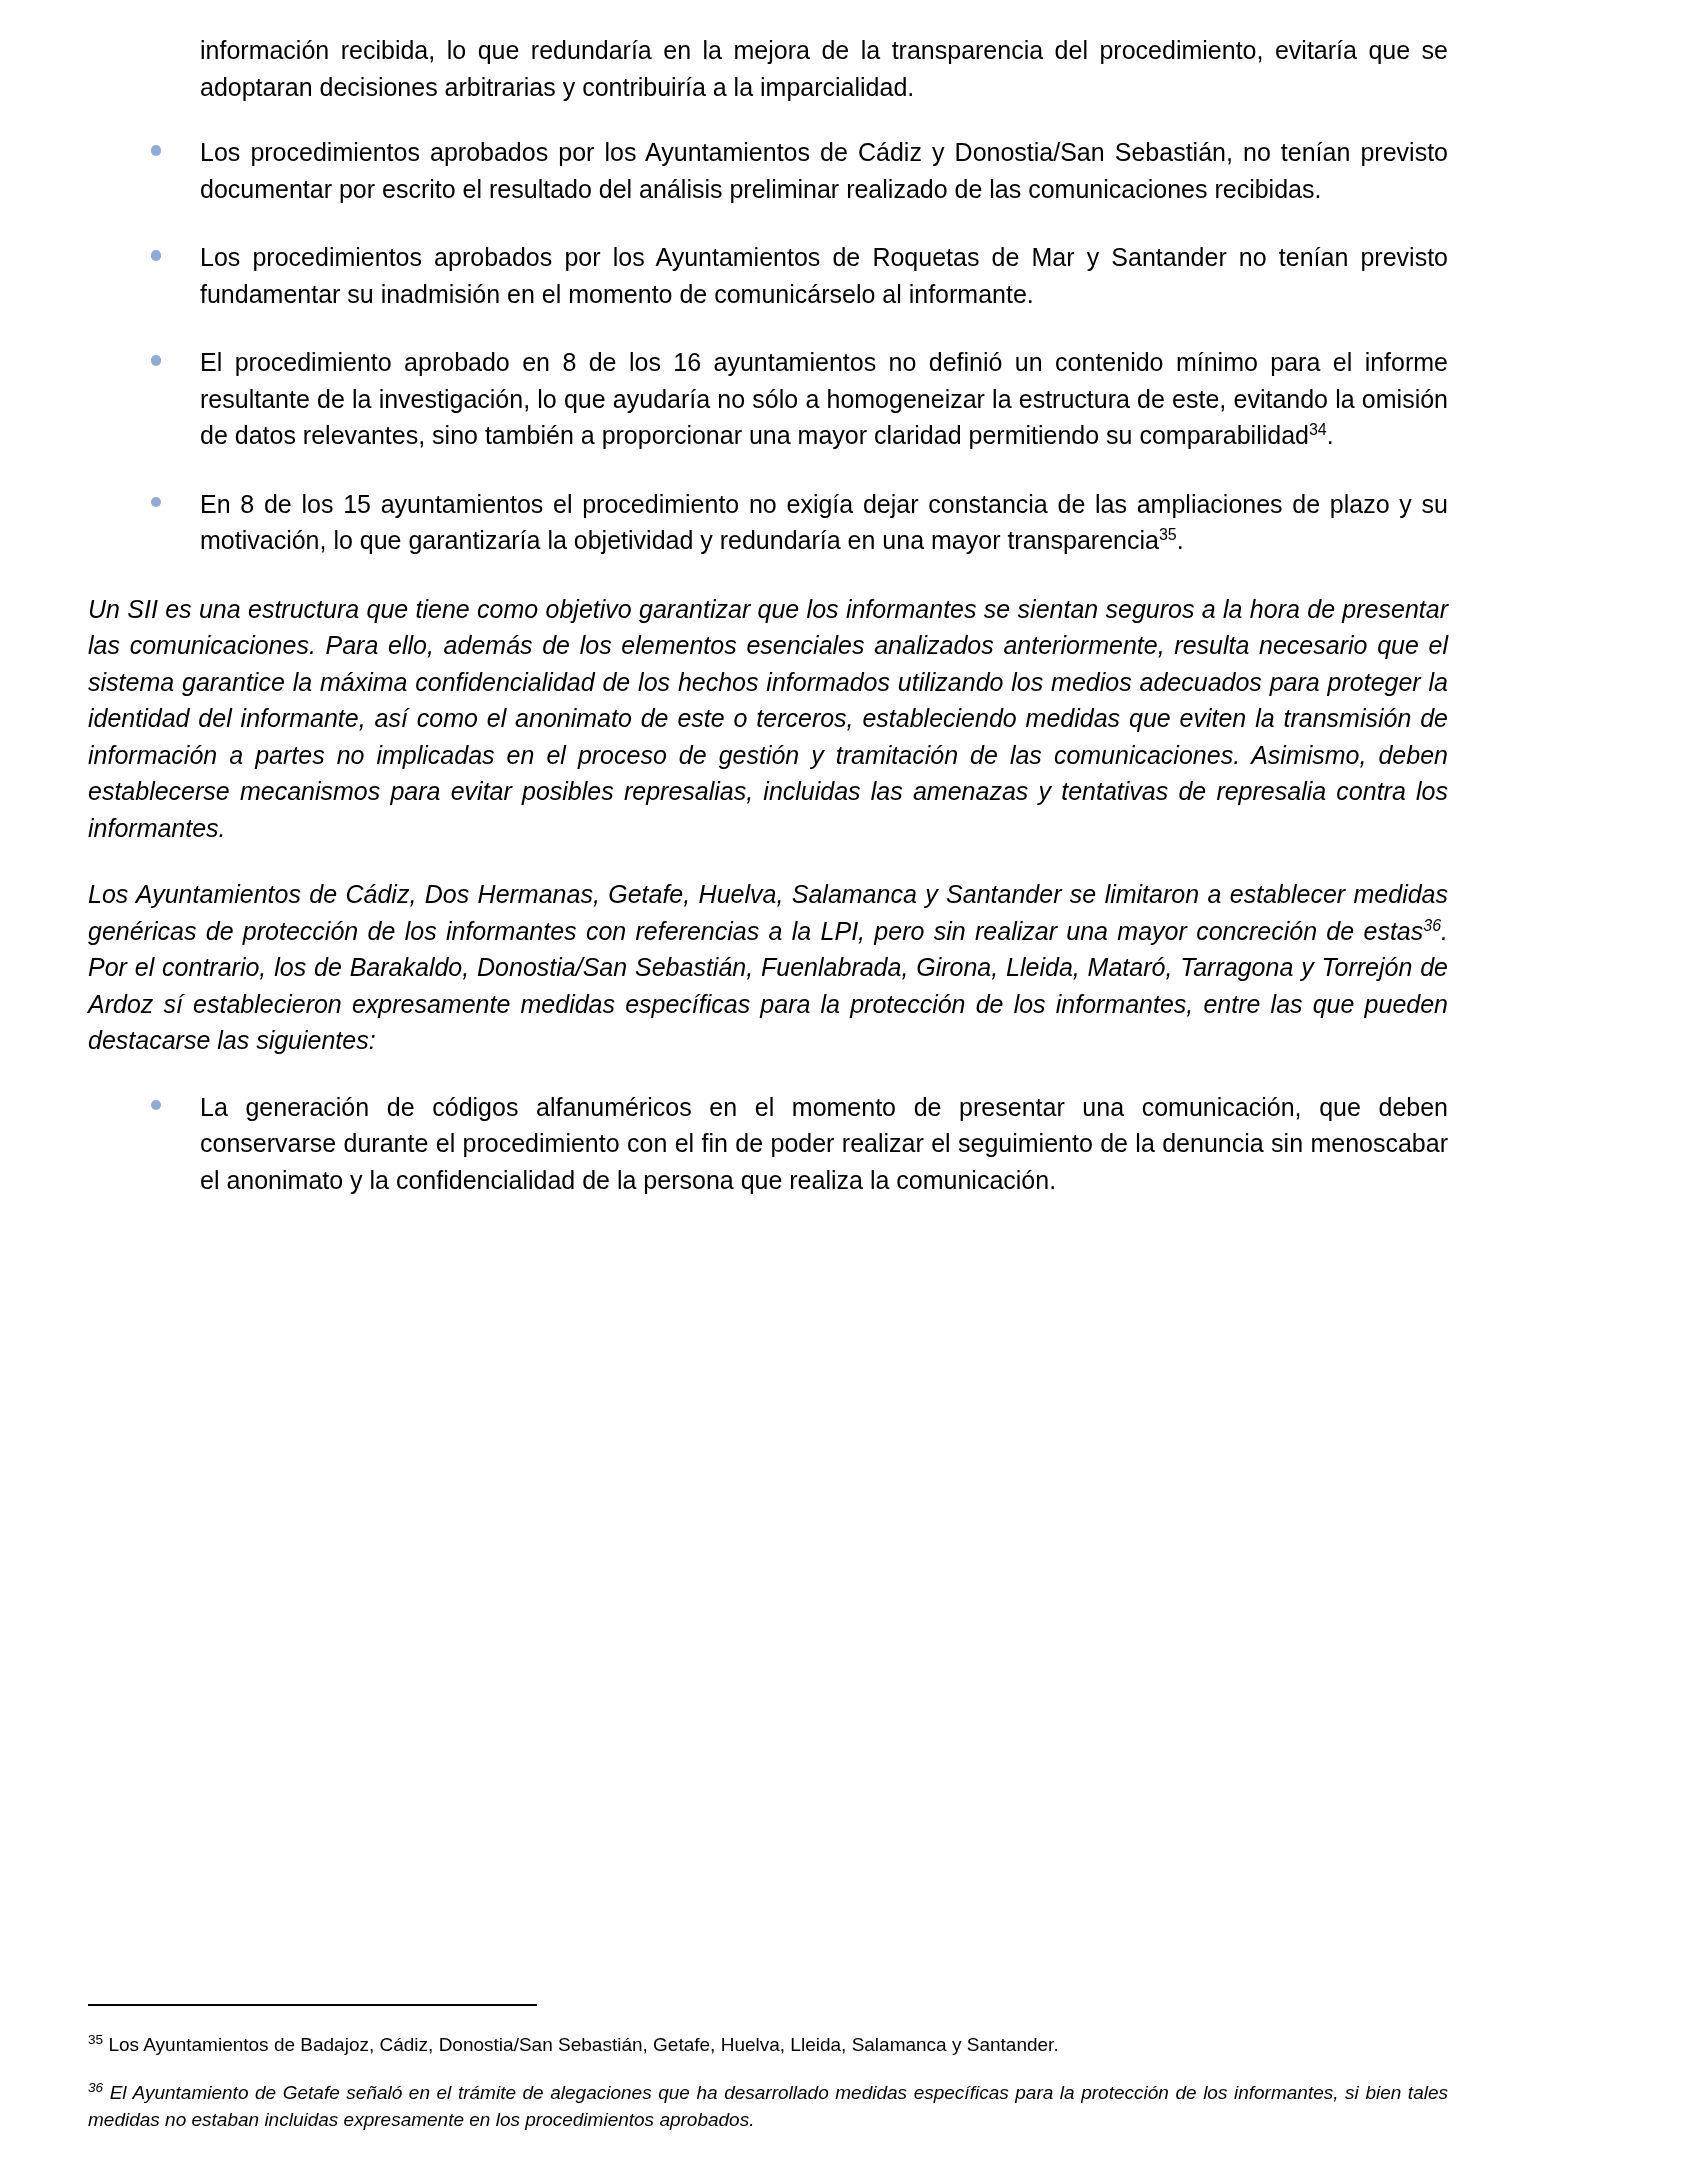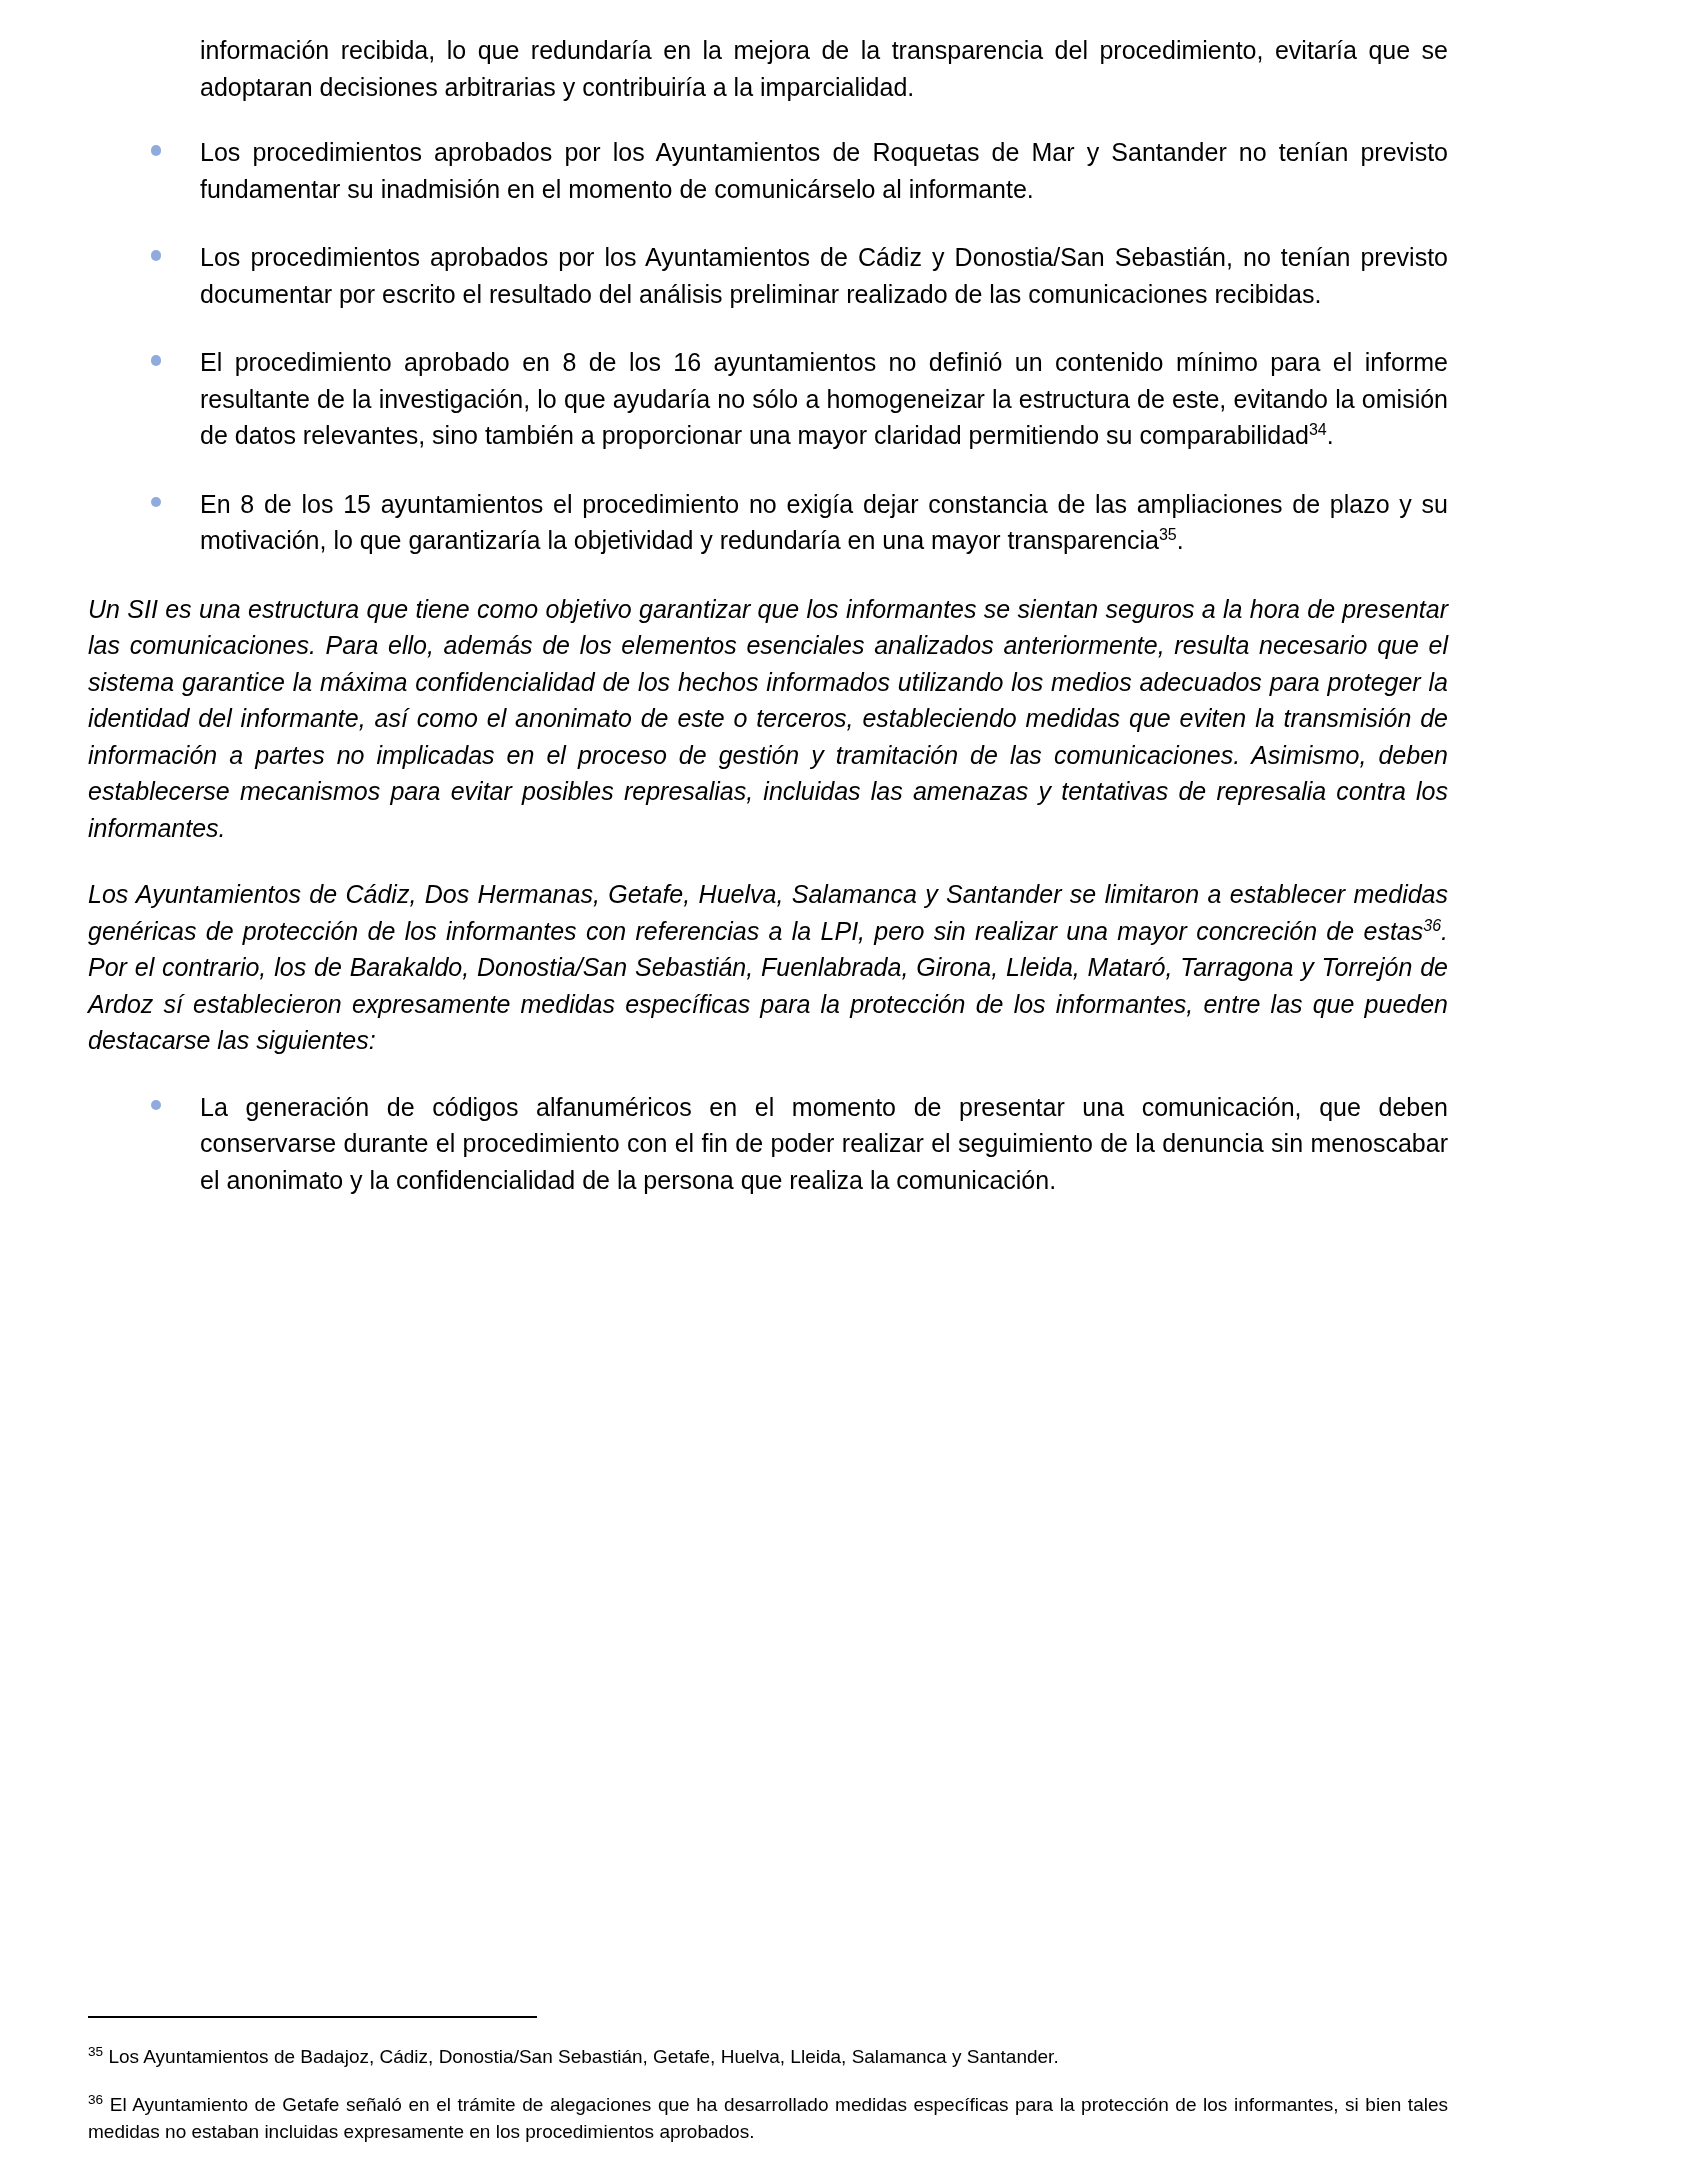--- a/index.html
+++ b/index.html
@@ -82,43 +82,44 @@
     background: #000000;
     margin: 0 0 26px 0;
   }
   .footnote {
     font-size: 19px;
     line-height: 1.42;
     text-align: justify;
     margin: 0 0 21px 0;
   }
   .footnote:last-child {
-    margin-bottom: 4px;
+    margin-bottom: 16px;
+    font-style: italic;
   }
   .fn-marker {
     font-size: 13.6px;
     vertical-align: super;
     line-height: 0;
   }
 </style>
 </head>
 <body>
 
 <div class="page">
 
   <p class="body-text cont-para">información recibida, lo que redundaría en la mejora de la transparencia del procedimiento, evitaría que se adoptaran decisiones arbitrarias y contribuiría a la imparcialidad.</p>
 
   <ul class="bullets">
     <li>
       <span class="bullet-dot"></span>
-      <span>Los procedimientos aprobados por los Ayuntamientos de Roquetas de Mar y Santander no tenían previsto fundamentar su inadmisión en el momento de comunicárselo al informante.</span>
+      <span>Los procedimientos aprobados por los Ayuntamientos de Cádiz y Donostia/San Sebastián, no tenían previsto documentar por escrito el resultado del análisis preliminar realizado de las comunicaciones recibidas.</span>
     </li>
     <li>
       <span class="bullet-dot"></span>
-      <span>Los procedimientos aprobados por los Ayuntamientos de Cádiz y Donostia/San Sebastián, no tenían previsto documentar por escrito el resultado del análisis preliminar realizado de las comunicaciones recibidas.</span>
+      <span>Los procedimientos aprobados por los Ayuntamientos de Roquetas de Mar y Santander no tenían previsto fundamentar su inadmisión en el momento de comunicárselo al informante.</span>
     </li>
     <li>
       <span class="bullet-dot"></span>
       <span>El procedimiento aprobado en 8 de los 16 ayuntamientos no definió un contenido mínimo para el informe resultante de la investigación, lo que ayudaría no sólo a homogeneizar la estructura de este, evitando la omisión de datos relevantes, sino también a proporcionar una mayor claridad permitiendo su comparabilidad</span><sup>34</sup><span>.</span>
     </li>
     <li>
       <span class="bullet-dot"></span>
       <span>En 8 de los 15 ayuntamientos el procedimiento no exigía dejar constancia de las ampliaciones de plazo y su motivación, lo que garantizaría la objetividad y redundaría en una mayor transparencia</span><sup>35</sup><span>.</span>
     </li>
   </ul>

